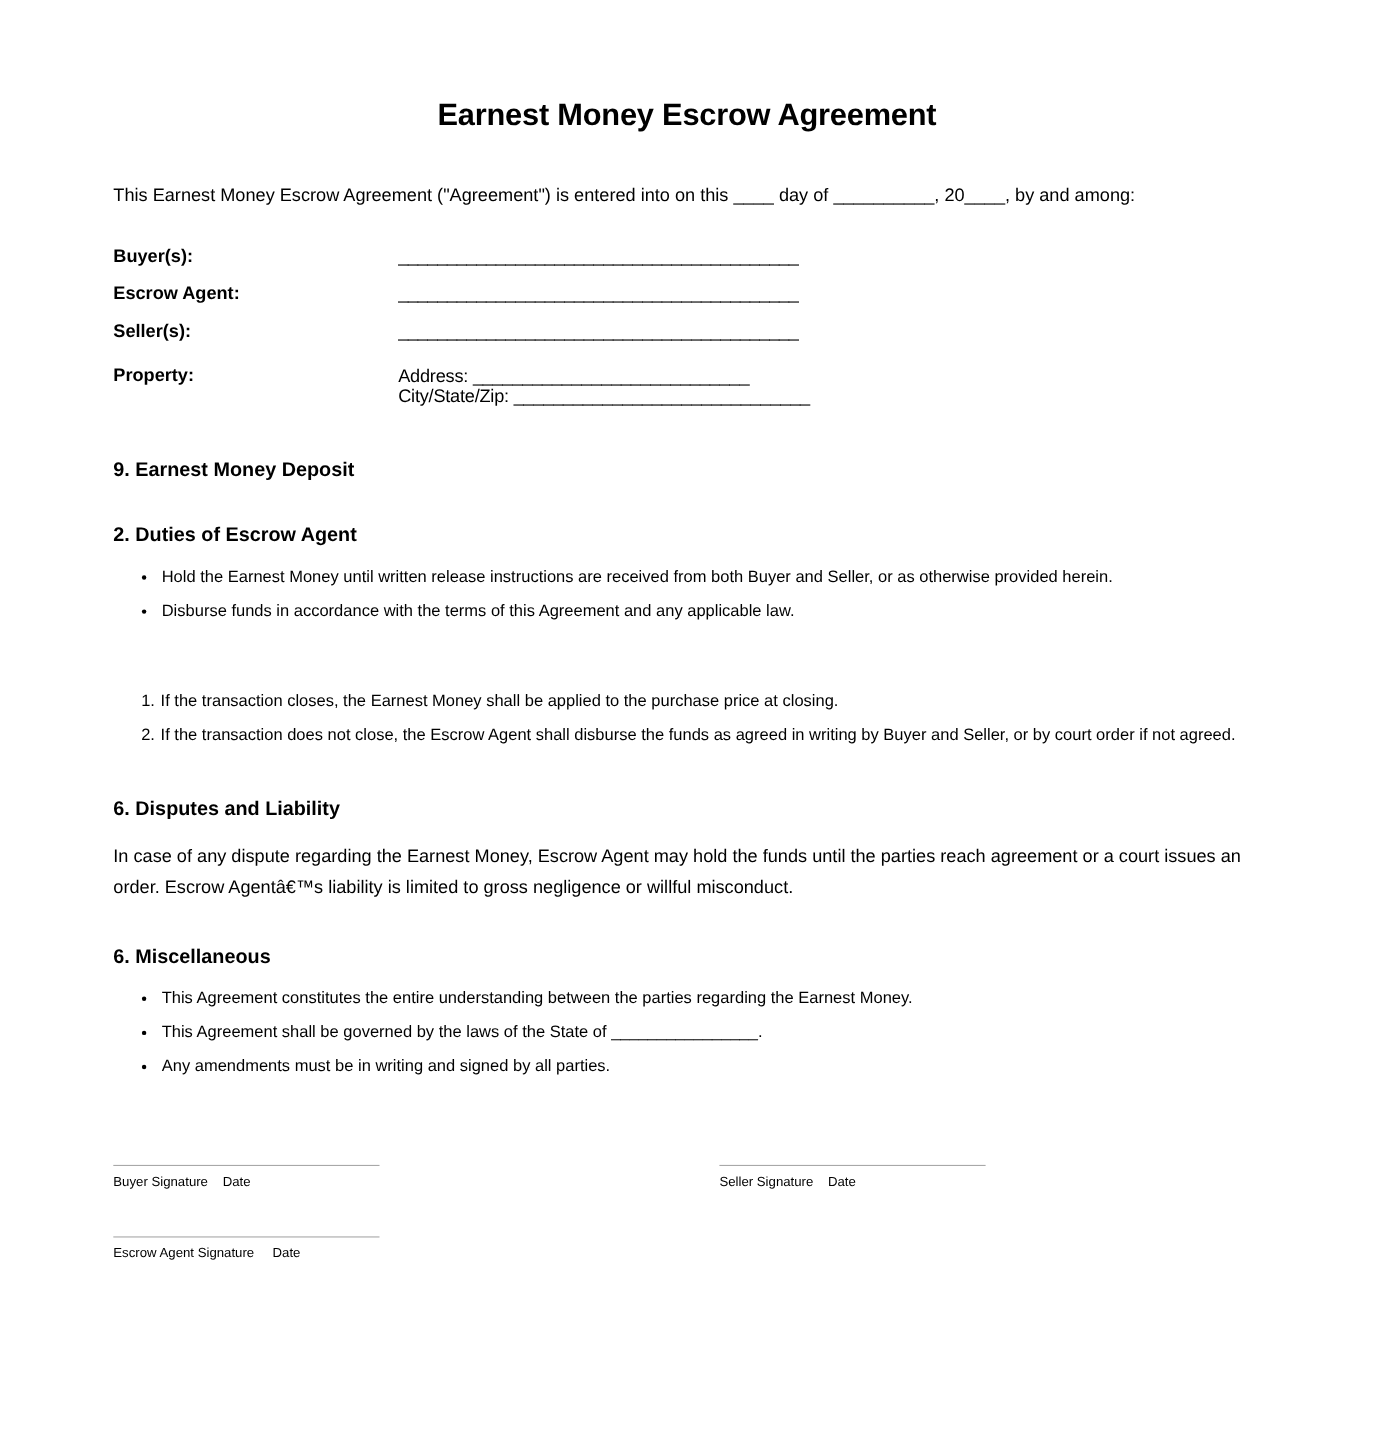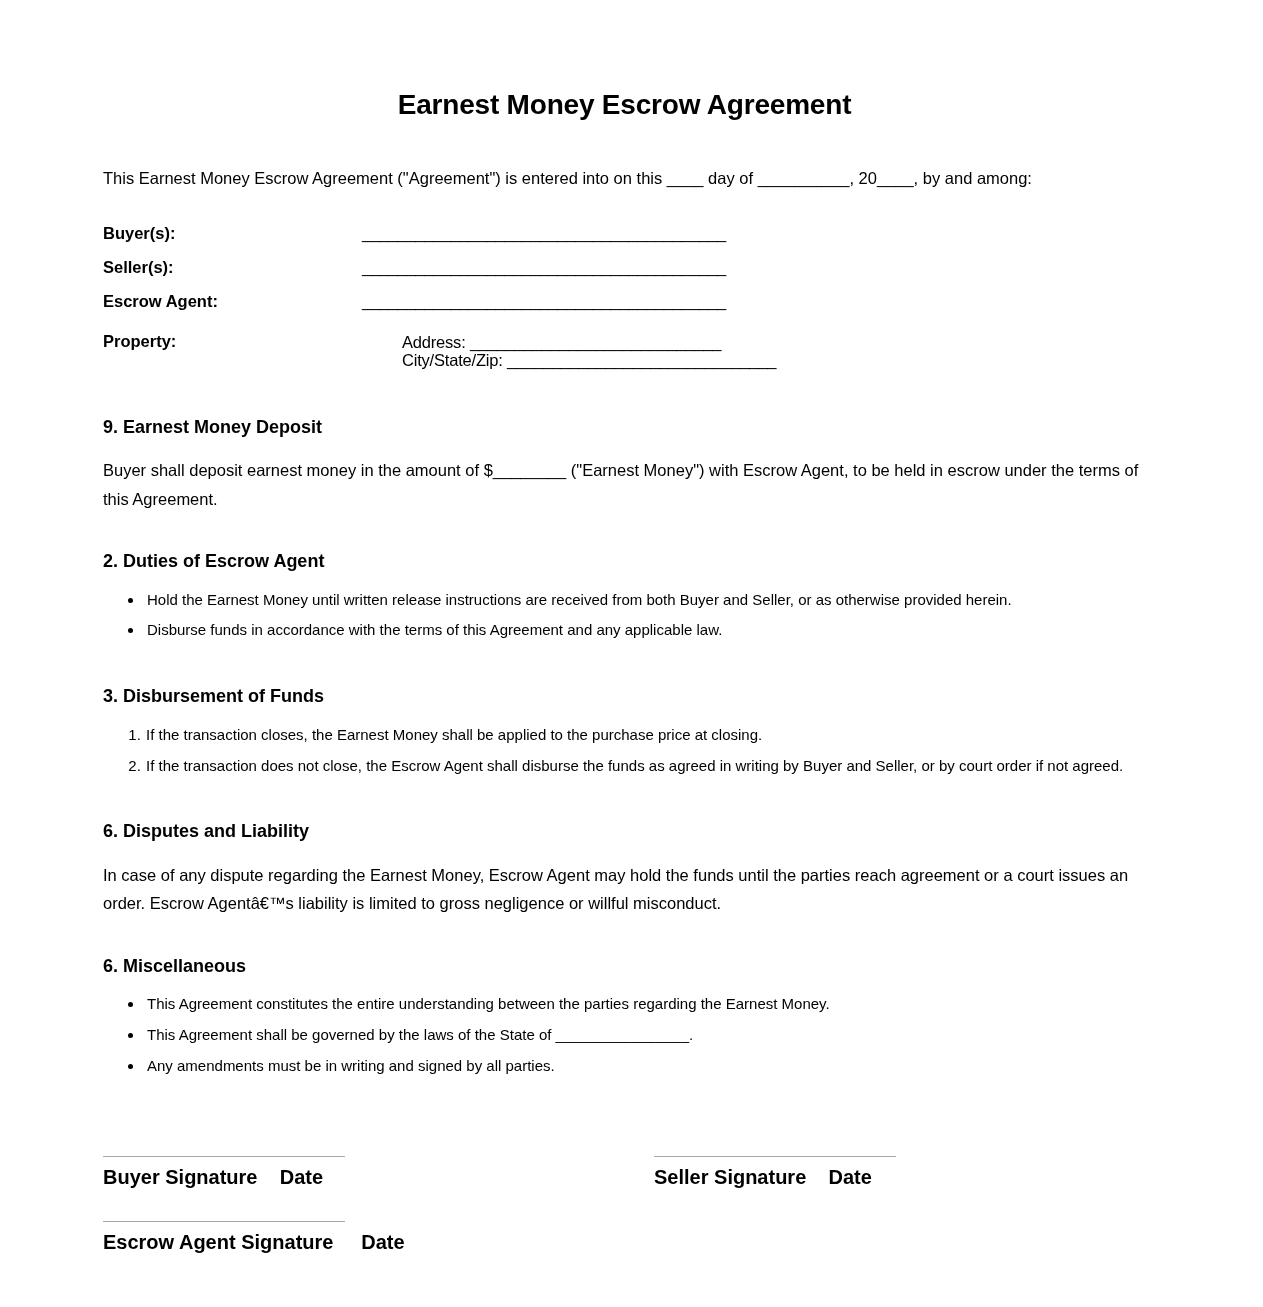--- a/index.html
+++ b/index.html
@@ -72,21 +72,20 @@
     padding-top: 6px;
     white-space: nowrap;
     letter-spacing: -0.3px;
   }
   .prop-row td { padding-top: 6px; }
   .prop-lines {
     font-size: 16.5px;
     line-height: 1.12;
     white-space: nowrap;
     letter-spacing: -0.2px;
-    margin-left: 40px;
   }
 
   
   h2.section-heading {
     font-size: 18px;
     font-weight: bold;
     margin: 0;
     padding: 0;
     line-height: 1.2;
   }
@@ -134,75 +133,72 @@
   }
   .sig-cell.left  { left: 0; }
   .sig-cell.right { left: 551px; }
   .sig-line {
     width: 242px;
     height: 1px;
     background: #a8a8a8;
     margin: 0 0 6px 0;
   }
   .sig-caption {
-    font-size: 20px;
+    font-size: 12px;
     line-height: 1.4;
     white-space: pre;
-    font-weight: bold;
   }
 </style>
 </head>
 <body>
 
 <div class="page">
   <div class="content">
 
     <h1 class="doc-title">Earnest Money Escrow Agreement</h1>
 
     <p class="intro">This Earnest Money Escrow Agreement ("Agreement") is entered into on this ____ day of __________, 20____, by and among:</p>
 
     <table class="parties">
       <tbody>
         <tr>
           <td class="party-label">Buyer(s):</td>
           <td class="party-rule">_________________________________________</td>
         </tr>
         <tr>
+          <td class="party-label">Escrow Agent:</td>
+          <td class="party-rule">_________________________________________</td>
+        </tr>
+        <tr>
           <td class="party-label">Seller(s):</td>
-          <td class="party-rule">_________________________________________</td>
-        </tr>
-        <tr>
-          <td class="party-label">Escrow Agent:</td>
           <td class="party-rule">_________________________________________</td>
         </tr>
         <tr class="prop-row">
           <td class="party-label">Property:</td>
           <td>
             <div class="prop-lines">Address: ____________________________</div>
             <div class="prop-lines">City/State/Zip: ______________________________</div>
           </td>
         </tr>
       </tbody>
     </table>
 
     <div class="sec-gap-1">
       <h2 class="section-heading">9. Earnest Money Deposit</h2>
-      <p class="body-text">Buyer shall deposit earnest money in the amount of $________ ("Earnest Money") with Escrow Agent, to be held in escrow under the terms of this Agreement.</p>
     </div>
 
     <div class="sec-gap">
       <h2 class="section-heading">2. Duties of Escrow Agent</h2>
       <ul class="doc-list">
         <li>Hold the Earnest Money until written release instructions are received from both Buyer and Seller, or as otherwise provided herein.</li>
         <li>Disburse funds in accordance with the terms of this Agreement and any applicable law.</li>
       </ul>
     </div>
 
     <div class="sec-gap">
-      <h2 class="section-heading">3. Disbursement of Funds</h2>
       <ol class="doc-list">
         <li>If the transaction closes, the Earnest Money shall be applied to the purchase price at closing.</li>
         <li>If the transaction does not close, the Escrow Agent shall disburse the funds as agreed in writing by Buyer and Seller, or by court order if not agreed.</li>
       </ol>
     </div>
 
     <div class="sec-gap">
       <h2 class="section-heading">6. Disputes and Liability</h2>
       <p class="body-text">In case of any dispute regarding the Earnest Money, Escrow Agent may hold the funds until the parties reach agreement or a court issues an order. Escrow Agentâ€™s liability is limited to gross negligence or willful misconduct.</p>
     </div>

